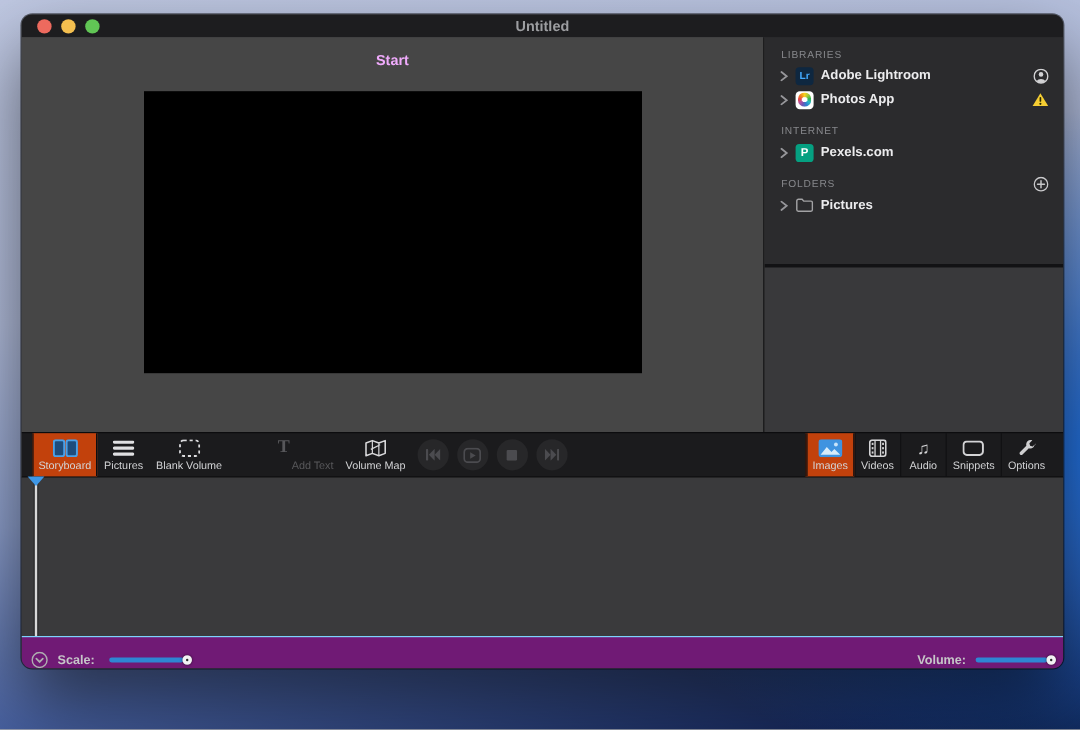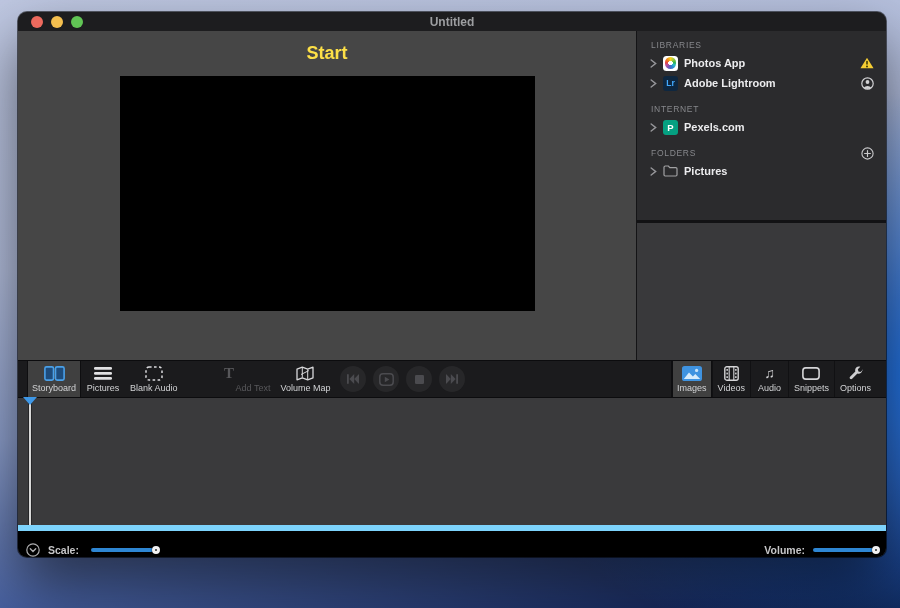--- a/index.html
+++ b/index.html
@@ -18,21 +18,21 @@
   }
   
   .titlebar { flex:0 0 19px; background:#1d1d1f; position:relative; display:flex; align-items:center; }
   .traffic { display:flex; gap:8px; margin-left:13px; z-index:2; }
   .tl { width:12px; height:12px; border-radius:50%; }
   .tl.red { background:#ed6a5e; } .tl.yellow { background:#f4bf4f; } .tl.green { background:#61c555; }
   .win-title { position:absolute; left:0; right:0; text-align:center; font-size:12px; font-weight:700; color:#9d9ea1; }
   
   .content { flex:0 0 329px; display:flex; min-height:0; }
   .preview { width:619px; background:#464646; position:relative; border-right:1px solid #141416; }
-  .start-label { position:absolute; top:12px; left:0; width:100%; text-align:center; font-size:18px; font-weight:700; color:#fde047; }
+  .start-label { position:absolute; top:12px; left:0; width:100%; text-align:center; font-size:12px; font-weight:700; color:#f0abfc; }
   .stage { position:absolute; left:102px; top:45px; width:415px; height:235px; background:#000; }
   .sidebar { flex:1; display:flex; flex-direction:column; background:#2b2b2d; min-width:0; }
   .side-list { flex:0 0 189px; padding-top:6px; }
   .sec-header { height:16px; display:flex; align-items:center; padding:0 12px 0 14px; font-size:8.5px; font-weight:400; letter-spacing:.7px; color:#87888c; }
   .sec-gap { height:8px; }
   .side-item { height:20px; display:flex; align-items:center; padding:0 12px 0 13px; gap:6px; font-size:11px; font-weight:600; color:#ececee; cursor:default; }
   .chev { flex:0 0 auto; display:flex; align-items:center; }
   .icon-badge { width:15px; height:15px; border-radius:3px; display:flex; align-items:center; justify-content:center; flex:0 0 auto; overflow:hidden; }
   .icon-photos { background:#fff; border-radius:3.5px; }
   .icon-photos i {
@@ -45,36 +45,36 @@
   .icon-unsplash { background:#fff; }
   .icon-pexels { background:#05a081; color:#fff; font-size:9.5px; font-weight:700; }
   .trail { margin-left:auto; display:flex; align-items:center; }
   .side-divider { flex:0 0 3px; background:#121214; cursor:row-resize; }
   .side-panel { flex:1; background:#39393b; }
   
   .toolbar { flex:0 0 38px; background:#1b1b1d; border-top:1px solid #0c0c0e; border-bottom:1px solid #0c0c0e; display:flex; align-items:stretch; }
   .tb-left { display:flex; margin-left:9px; }
   .tb-btn { display:flex; flex-direction:column; align-items:center; justify-content:center; gap:3px; padding:0 5px; min-width:44px; cursor:default; }
   .tb-label { font-size:9px; color:#d2d3d5; white-space:nowrap; line-height:1; }
-  .tb-btn.selected { background:#404040; box-shadow:inset 1px 0 0 #0e0e10, inset -1px 0 0 #0e0e10; }
+  .tb-btn.selected { background:#c2410c; box-shadow:inset 1px 0 0 #0e0e10, inset -1px 0 0 #0e0e10; }
   .tb-btn.disabled .tb-label { color:#58585b;margin-left:48px; }
   .tb-icon { height:15px; display:flex; align-items:center; justify-content:center; }
   .t-glyph { font-family:"Liberation Serif", serif; font-size:15px; font-weight:700; color:#57575a; line-height:1; }
   .audio-glyph { font-size:14px; color:#d4d4d6; line-height:1; }
   .pb-group { display:flex; align-items:center; gap:7px; margin-left:5px; }
   .pb-btn { width:26px; height:26px; border-radius:50%; background:#272729; display:flex; align-items:center; justify-content:center; }
   .tb-right { margin-left:auto; margin-right:10px; display:flex; }
   .tb-right .tb-btn { border-left:1px solid #111113; min-width:38px; }
   .tb-right .tb-btn.selected { border-left:1px solid #0e0e10; }
   
   .storyboard { flex:1; background:#3a3a3c; position:relative; }
   .ph-line { position:absolute; left:11px; top:2px; bottom:0; width:2px; background:#d8d8d8; box-shadow:1px 0 0 rgba(0,0,0,.35), -1px 0 0 rgba(0,0,0,.35); }
   .ph-tri { position:absolute; left:5px; top:-1px; width:0; height:0; border-left:7px solid transparent; border-right:7px solid transparent; border-top:8px solid #3e97e6; }
   
-  .bottombar { flex:0 0 24px; background:#000000; border-top:6px solid #7dd3fc; display:flex; align-items:center; padding:12px 13px 0 8px; gap:8px; }
+  .bottombar { flex:0 0 24px; background:#701a75; border-top:1px solid #7dd3fc; display:flex; align-items:center; padding:12px 13px 0 8px; gap:8px; }
   .bb-label { font-size:10.5px; font-weight:700; color:#c6c6c8; line-height:1; }
   .slider { position:relative; height:3.5px; border-radius:2px; background:#2e86d3; }
   .slider.scale { width:62px; margin-left:4px; }
   .slider.volume { width:60px; }
   .knob { position:absolute; right:-7px; top:50%; transform:translateY(-50%); width:8px; height:8px; border:3px solid #f2f2f3; border-radius:50%; background:#2c2c2e; box-shadow:0 0 2px rgba(0,0,0,.7); }
   .bb-spacer { flex:1; }
   .chev-circle { display:flex; align-items:center; }
 </style>
 </head>
 <body>
@@ -102,48 +102,48 @@
 
           <div class="sec-header">
             <span>LIBRARIES</span>
           </div>
           <div class="side-item">
             <span class="chev">
               <svg width="7" height="9" viewBox="0 0 7 9">
                   <path d="M1.2 1 L5.6 4.5 L1.2 8" stroke="#96969a" stroke-width="1.5" fill="none" stroke-linecap="round"></path>
                 </svg>
             </span>
+            <span class="icon-badge icon-lr">Lr</span>
+            <span>Adobe Lightroom</span>
+            <span class="trail">
+              <svg width="13" height="13" viewBox="0 0 13 13">
+                  <circle cx="6.5" cy="6.5" r="5.7" fill="none" stroke="#d2d2d4" stroke-width="1.2"></circle>
+                  <circle cx="6.5" cy="5" r="1.9" fill="#d2d2d4"></circle>
+                  <path d="M2.9 10.6 a4.1 3.3 0 0 1 7.2 0 a5.7 5.7 0 0 1 -7.2 0 Z" fill="#d2d2d4"></path>
+                </svg>
+            </span>
+          </div>
+          <div class="side-item">
+            <span class="chev">
+              <svg width="7" height="9" viewBox="0 0 7 9">
+                  <path d="M1.2 1 L5.6 4.5 L1.2 8" stroke="#96969a" stroke-width="1.5" fill="none" stroke-linecap="round"></path>
+                </svg>
+            </span>
             <span class="icon-badge icon-photos">
                 <i></i>
               </span>
             <span>Photos App</span>
             <span class="trail">
               <svg width="14" height="12" viewBox="0 0 14 12">
                   <path d="M7 .7 L13.5 11.3 H.5 Z" fill="#f6ce33"></path>
                   <rect x="6.3" y="3.8" width="1.4" height="4" rx=".7" fill="#2a2a00"></rect>
                   <circle cx="7" cy="9.5" r=".9" fill="#2a2a00"></circle>
                 </svg>
             </span>
           </div>
-          <div class="side-item">
-            <span class="chev">
-              <svg width="7" height="9" viewBox="0 0 7 9">
-                  <path d="M1.2 1 L5.6 4.5 L1.2 8" stroke="#96969a" stroke-width="1.5" fill="none" stroke-linecap="round"></path>
-                </svg>
-            </span>
-            <span class="icon-badge icon-lr">Lr</span>
-            <span>Adobe Lightroom</span>
-            <span class="trail">
-              <svg width="13" height="13" viewBox="0 0 13 13">
-                  <circle cx="6.5" cy="6.5" r="5.7" fill="none" stroke="#d2d2d4" stroke-width="1.2"></circle>
-                  <circle cx="6.5" cy="5" r="1.9" fill="#d2d2d4"></circle>
-                  <path d="M2.9 10.6 a4.1 3.3 0 0 1 7.2 0 a5.7 5.7 0 0 1 -7.2 0 Z" fill="#d2d2d4"></path>
-                </svg>
-            </span>
-          </div>
 
           <div class="sec-gap"></div>
           <div class="sec-header">
             <span>INTERNET</span>
           </div>
           <div class="side-item">
             <span class="chev">
               <svg width="7" height="9" viewBox="0 0 7 9">
                   <path d="M1.2 1 L5.6 4.5 L1.2 8" stroke="#96969a" stroke-width="1.5" fill="none" stroke-linecap="round"></path>
                 </svg>
@@ -202,21 +202,21 @@
               </svg>
           </span>
           <span class="tb-label">Pictures</span>
         </div>
         <div class="tb-btn">
           <span class="tb-icon">
             <svg width="18" height="15" viewBox="0 0 18 15">
                 <rect x="1" y="1" width="16" height="13" rx="3" fill="none" stroke="#dcdcde" stroke-width="1.5" stroke-dasharray="2.6 2.4"></rect>
               </svg>
           </span>
-          <span class="tb-label">Blank Audio</span>
+          <span class="tb-label">Blank Volume</span>
         </div>
         <div class="tb-btn disabled">
           <span class="tb-icon">
             <span class="t-glyph">T</span>
           </span>
           <span class="tb-label">Add Text</span>
         </div>
         <div class="tb-btn">
           <span class="tb-icon">
             <svg width="18" height="15" viewBox="0 0 18 15">

